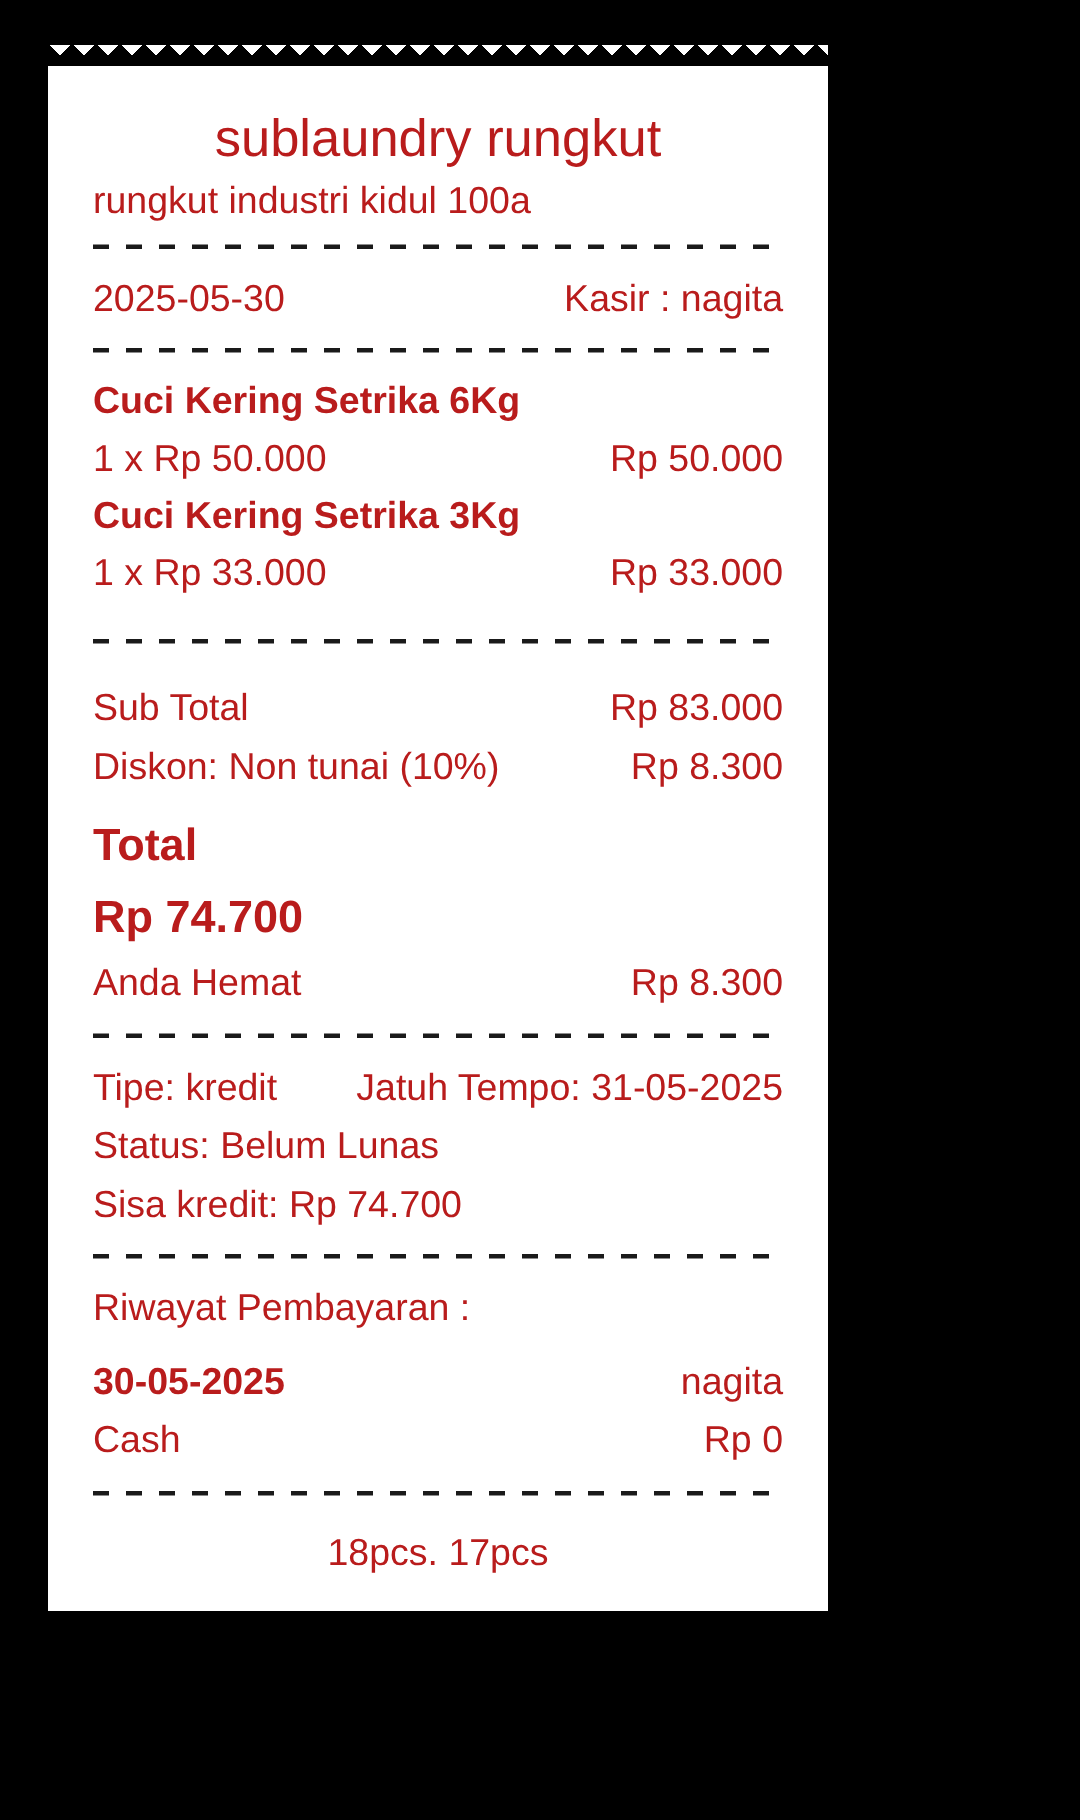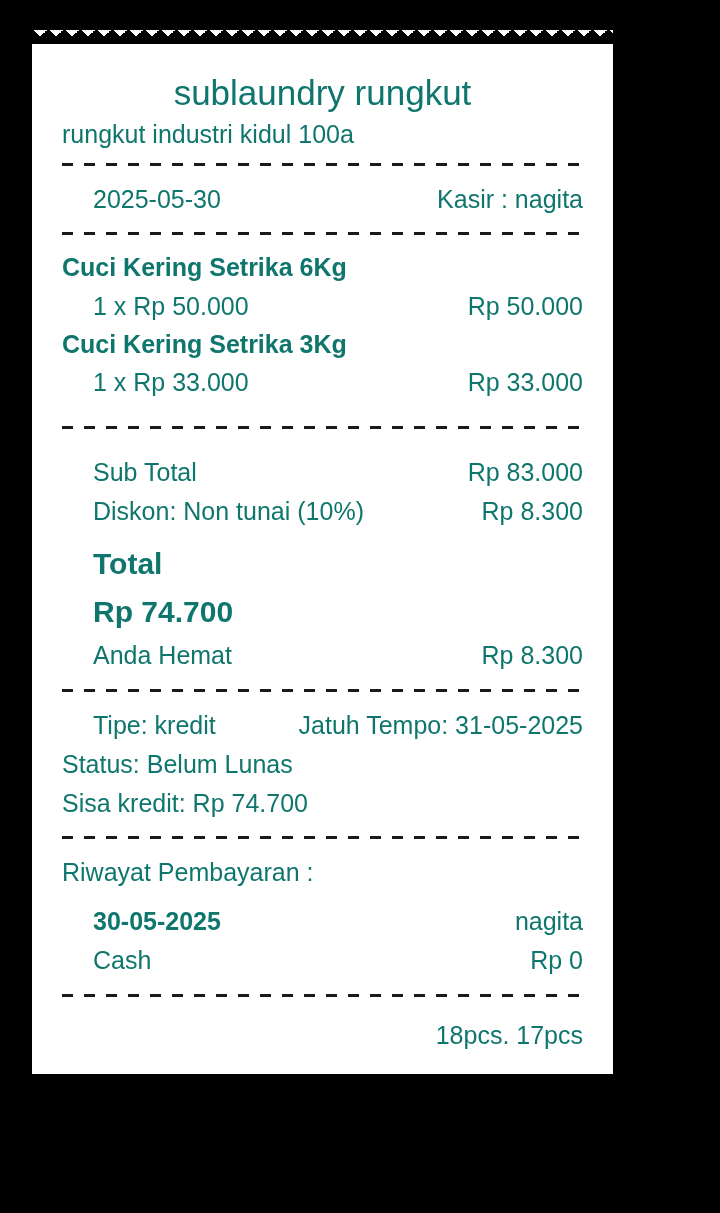--- a/index.html
+++ b/index.html
@@ -14,23 +14,23 @@
     position: relative;
     width: 720px;
     height: 1213px;
     background: #000000;
     overflow: hidden;
   }
   .receipt {
     position: absolute;
     left: 32px;
     top: 30px;
-    width: 581px;
+    width: 520px;
     background: #ffffff;
-    color: #0f766e;
+    color: #b91c1c;
     box-sizing: border-box;
     padding: 26px 30px 18px 30px;
   }
   
   .edge {
     position: absolute;
     left: 32px;
     width: 656px;
     height: 14px;
     background:
@@ -66,37 +66,37 @@
     background-size: 22px 3px;
     background-repeat: repeat-x;
   }
   .row {
     display: flex;
     justify-content: space-between;
     align-items: baseline;
     font-size: 25px;
     line-height: 1.55;
   }
-  .row .left { text-align: center; margin-left: 31px; }
+  .row .left { text-align: center; }
   .row .right { }
   .line {
     font-size: 25px;
     line-height: 1.55;
   }
   .bold { font-weight: 700; }
   .total-row {
     font-size: 30px;
     font-weight: 700;
     line-height: 1.6;
     margin-top: 10px;
     flex-direction: column;
   }
   .gap-sm { height: 10px; }
   .footer {
-    text-align: right;
+    text-align: center;
     font-size: 25px;
     padding-top: 10px;
     padding-bottom: 6px;
   }
   .items-block .item-name {
     font-weight: 700;
     font-size: 25px;
     line-height: 1.5;
   }
 </style>

